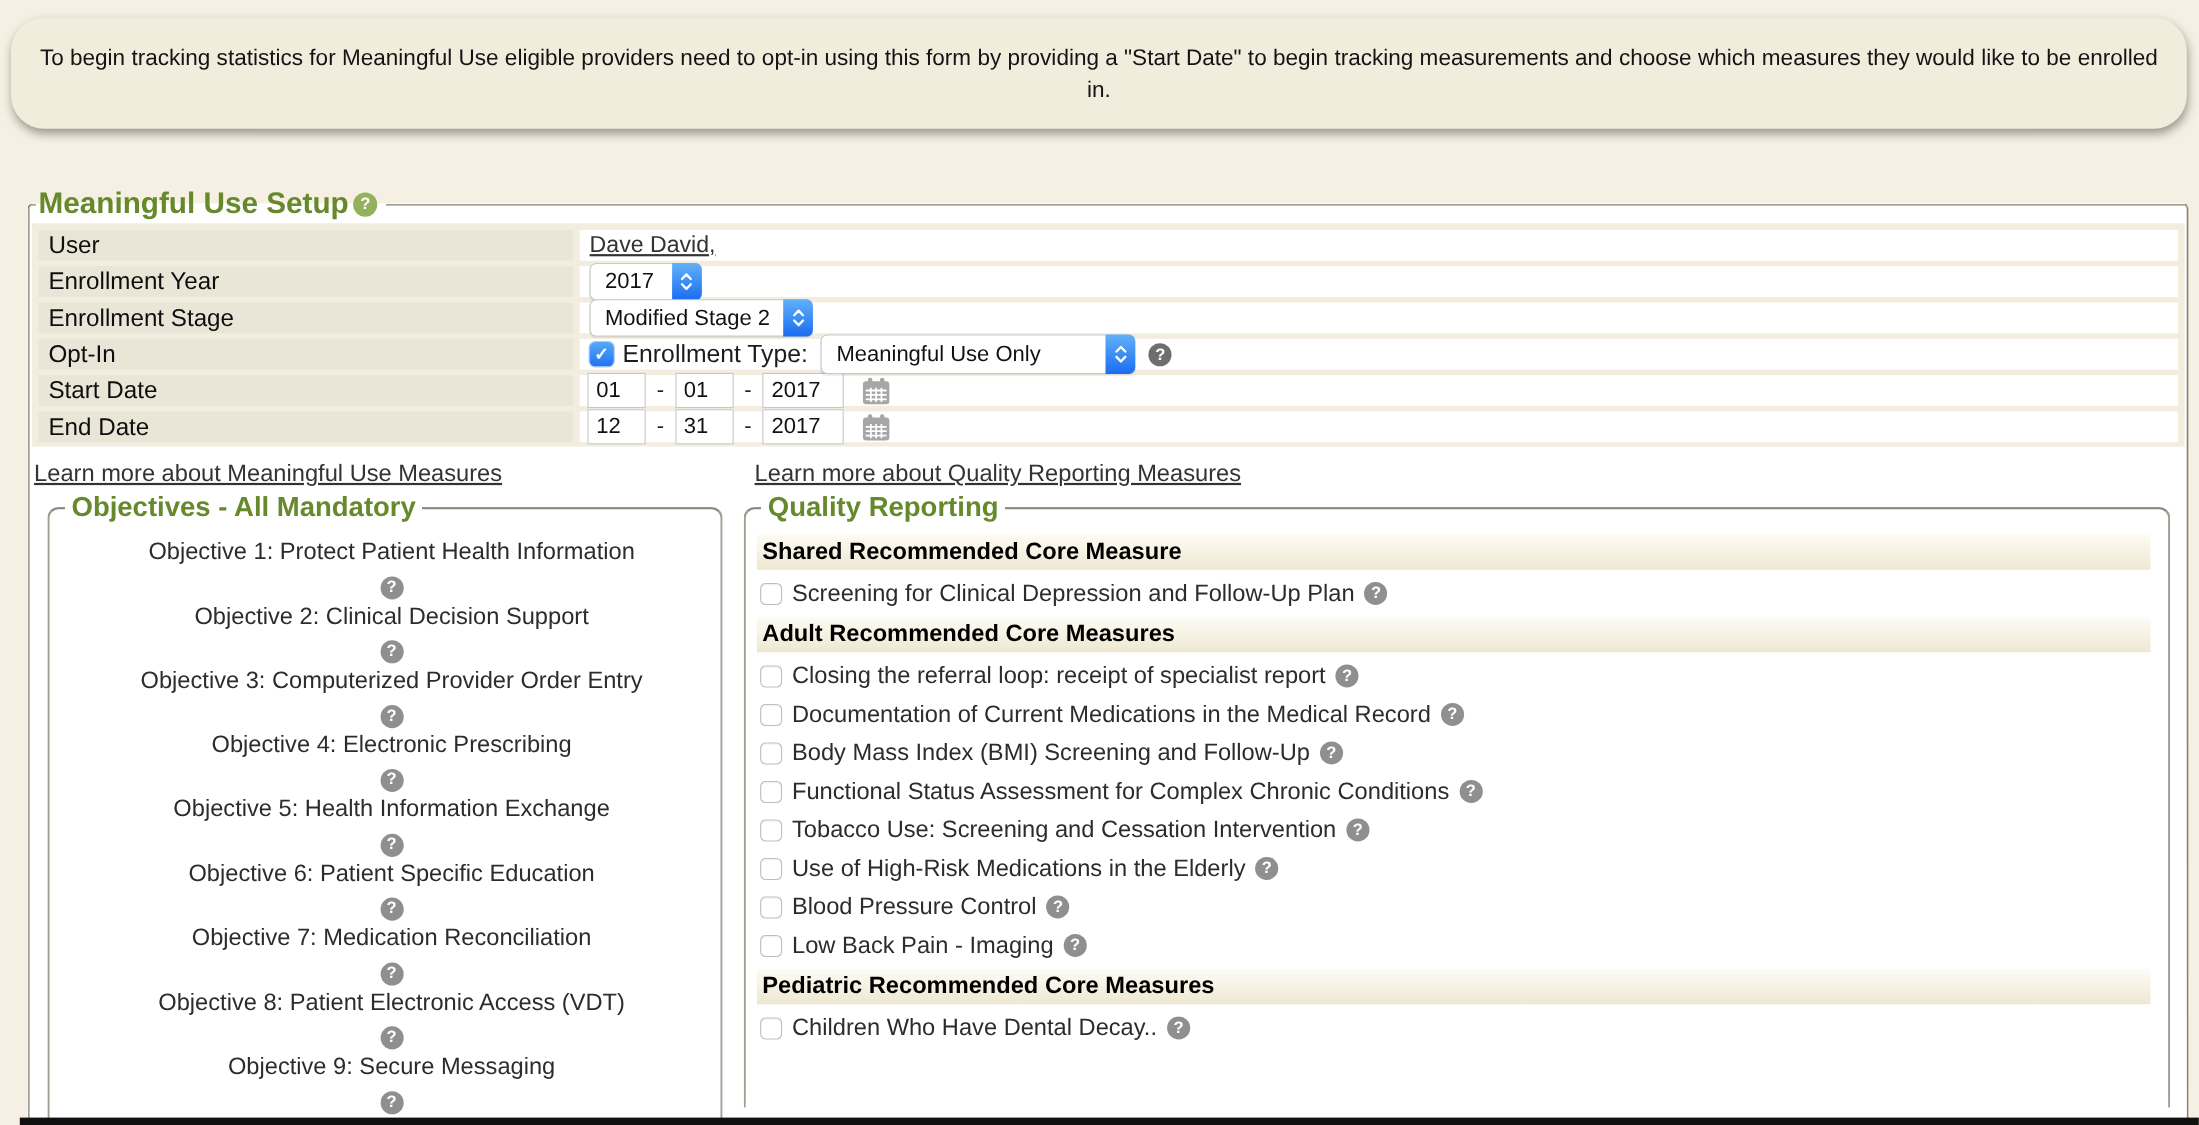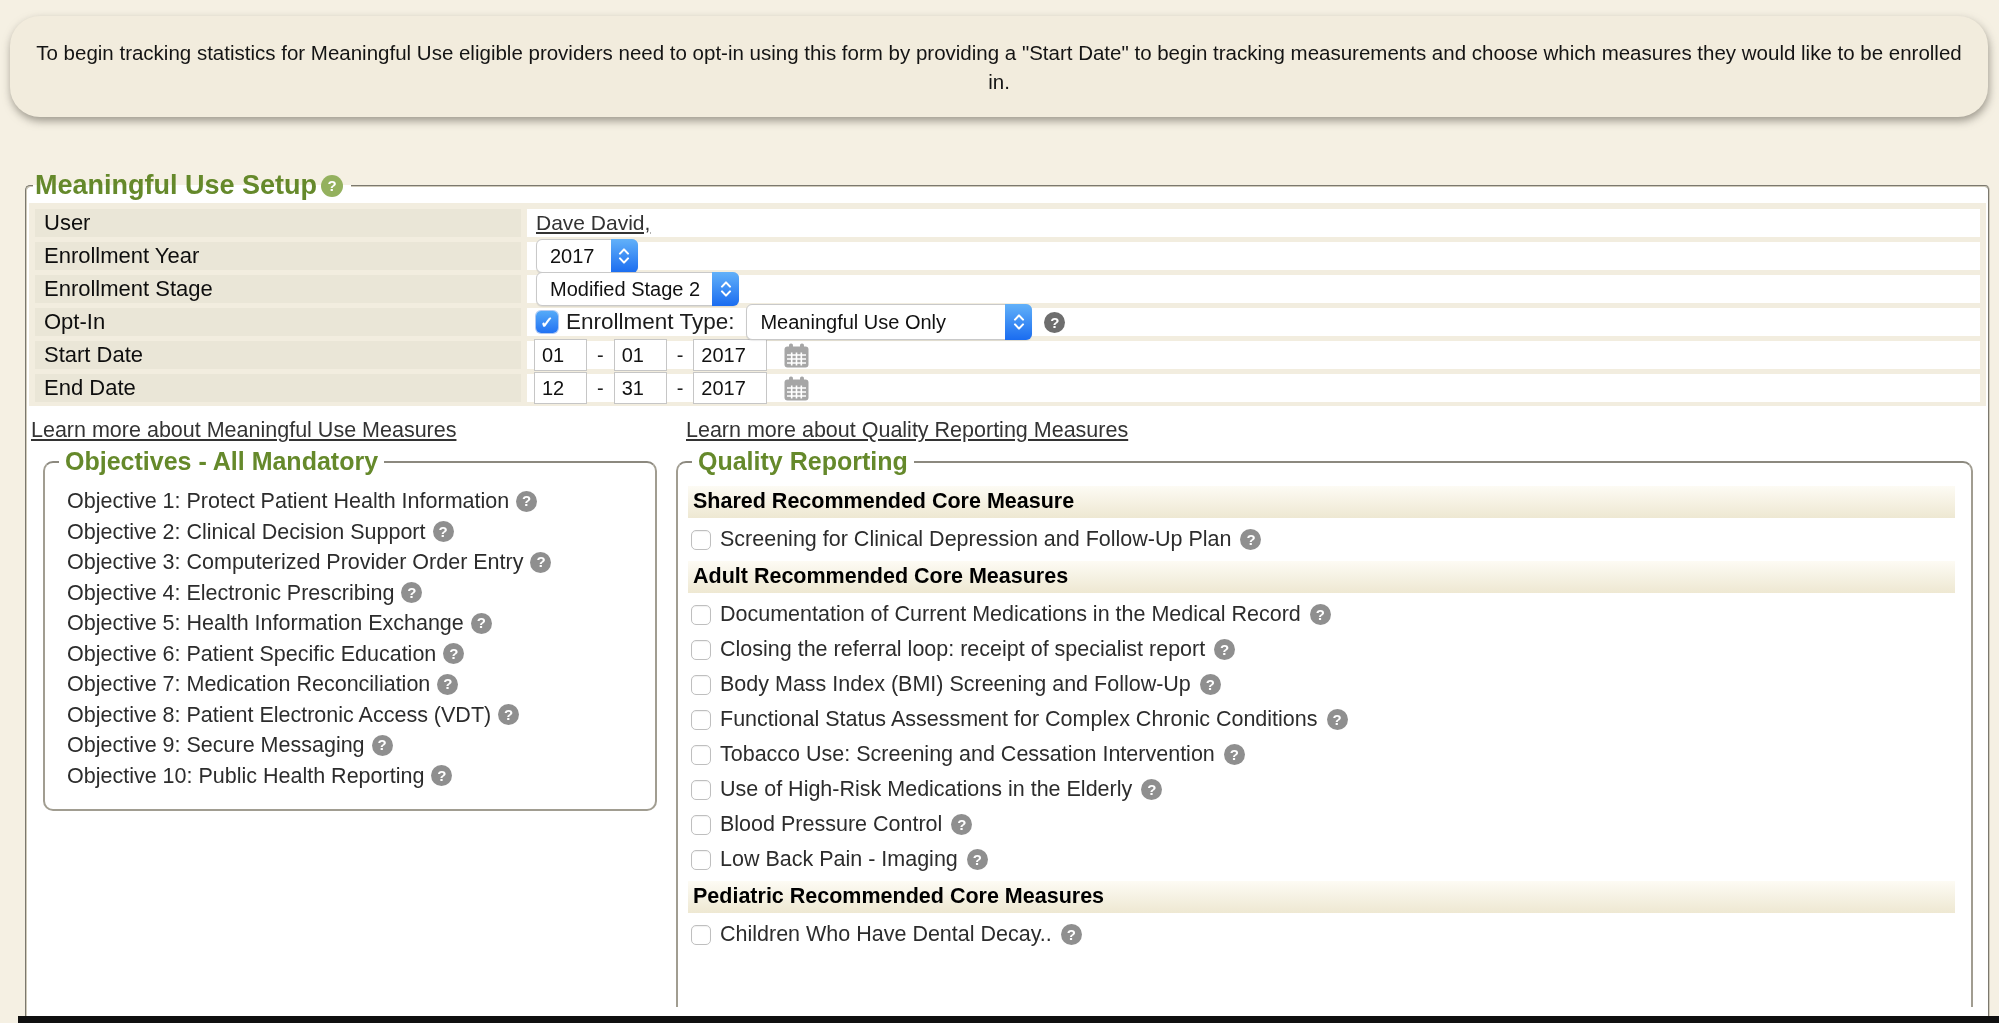--- a/index.html
+++ b/index.html
@@ -117,21 +117,21 @@
     border-radius:10px; background:#fff;
   }
   fieldset.inner > legend {
     margin-left:14px; padding:0 6px;
     font-size:25px; font-weight:bold; color:#65892b;
   }
   fieldset.obj { width:614px; margin-left:14px; }
   .obj-list { padding:10px 10px 18px 22px; }
   .obj-item {
     font-size:21.5px; color:#2c2c2c; line-height:30.5px;
-    display:flex; align-items:center; gap:7px; white-space:nowrap;
+    display:flex; align-items:center; gap:7px; white-space:nowrap;flex-direction:column;
   }
 
   fieldset.qual { flex:1; margin-left:19px; margin-right:13px; min-height:560px; border-bottom:none; border-radius:10px 10px 0 0; }
   .q-body { padding:6px 16px 0 10px; }
   .q-head {
     background:linear-gradient(#fdfbf4,#eee8d2);
     font-size:21.5px; font-weight:bold; color:#000;
     padding:3px 0 4px 5px; margin:4px 0 2px 0;
   }
   .q-item {
@@ -321,26 +321,26 @@
         <div class="q-head">Shared Recommended Core Measure</div>
         <div class="q-item">
           <span class="cb-off"></span>
           <span>Screening for Clinical Depression and Follow-Up Plan</span>
           <span class="help"></span>
         </div>
 
         <div class="q-head">Adult Recommended Core Measures</div>
         <div class="q-item">
           <span class="cb-off"></span>
+          <span>Closing the referral loop: receipt of specialist report</span>
+          <span class="help"></span>
+        </div>
+        <div class="q-item">
+          <span class="cb-off"></span>
           <span>Documentation of Current Medications in the Medical Record</span>
-          <span class="help"></span>
-        </div>
-        <div class="q-item">
-          <span class="cb-off"></span>
-          <span>Closing the referral loop: receipt of specialist report</span>
           <span class="help"></span>
         </div>
         <div class="q-item">
           <span class="cb-off"></span>
           <span>Body Mass Index (BMI) Screening and Follow-Up</span>
           <span class="help"></span>
         </div>
         <div class="q-item">
           <span class="cb-off"></span>
           <span>Functional Status Assessment for Complex Chronic Conditions</span>

